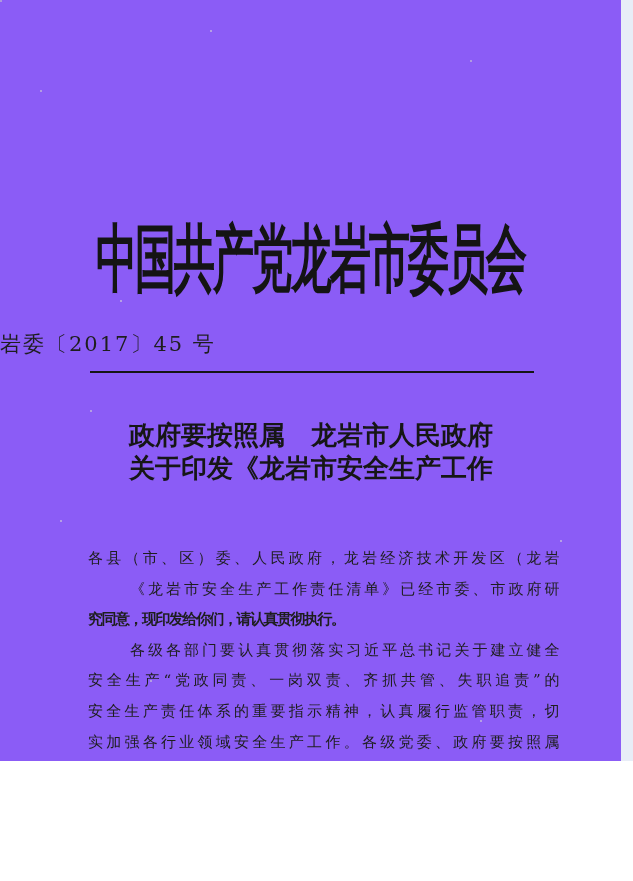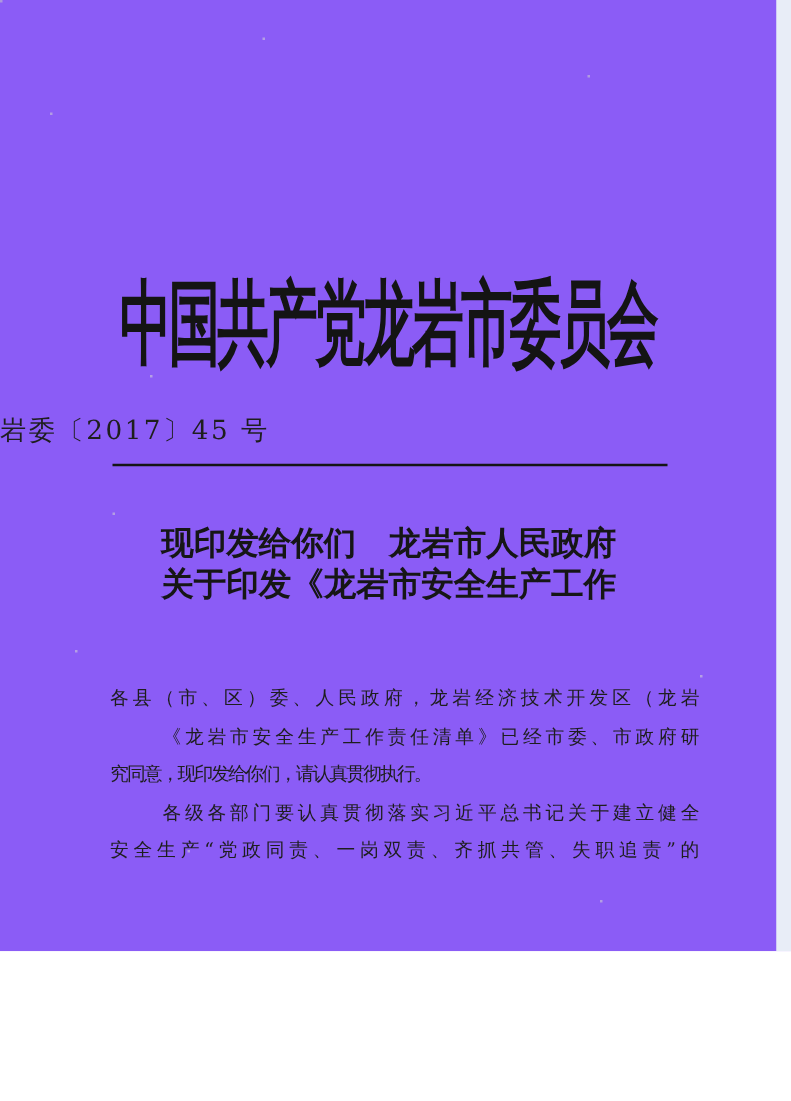--- a/index.html
+++ b/index.html
@@ -96,20 +96,21 @@
     text-align: justify;
     text-align-last: justify;
     height: 30.6px;
   }
   .body-text .line.indent {
     padding-left: 42px;
     width: 428px;
   }
   .body-text .line.end {
     text-align-last: left;
+    font-weight: bold;
   }
   .page-number {
     position: absolute;
     top: 786px;
     left: 428px;
     width: 110px;
     text-align: center;
     font-size: 17px;
     letter-spacing: 3px;
     color: #2e2e2e;
@@ -122,29 +123,31 @@
 
   <div class="noise"></div>
 
   <div class="masthead">中国共产党龙岩市委员会</div>
 
   <div class="doc-number">岩委〔2017〕45 号</div>
 
   <div class="divider"></div>
 
   <div class="notice-title">
-    <div>现印发给你们　龙岩市人民政府</div>
+    <div>政府要按照属　龙岩市人民政府</div>
     <div>关于印发《龙岩市安全生产工作</div>
   </div>
 
   <div class="body-text">
     <div class="line">各县（市、区）委、人民政府，龙岩经济技术开发区（龙岩</div>
     <div class="line indent">《龙岩市安全生产工作责任清单》已经市委、市政府研</div>
     <div class="line end">究同意，现印发给你们，请认真贯彻执行。</div>
     <div class="line indent">各级各部门要认真贯彻落实习近平总书记关于建立健全</div>
     <div class="line">安全生产“党政同责、一岗双责、齐抓共管、失职追责”的</div>
+    <div class="line">安全生产责任体系的重要指示精神，认真履行监管职责，切</div>
+    <div class="line">实加强各行业领域安全生产工作。各级党委、政府要按照属</div>
   </div>
 
   <div class="page-number">— 1 —</div>
 
   <div class="edge-strip"></div>
 
 </div>
 
 </body></html>

